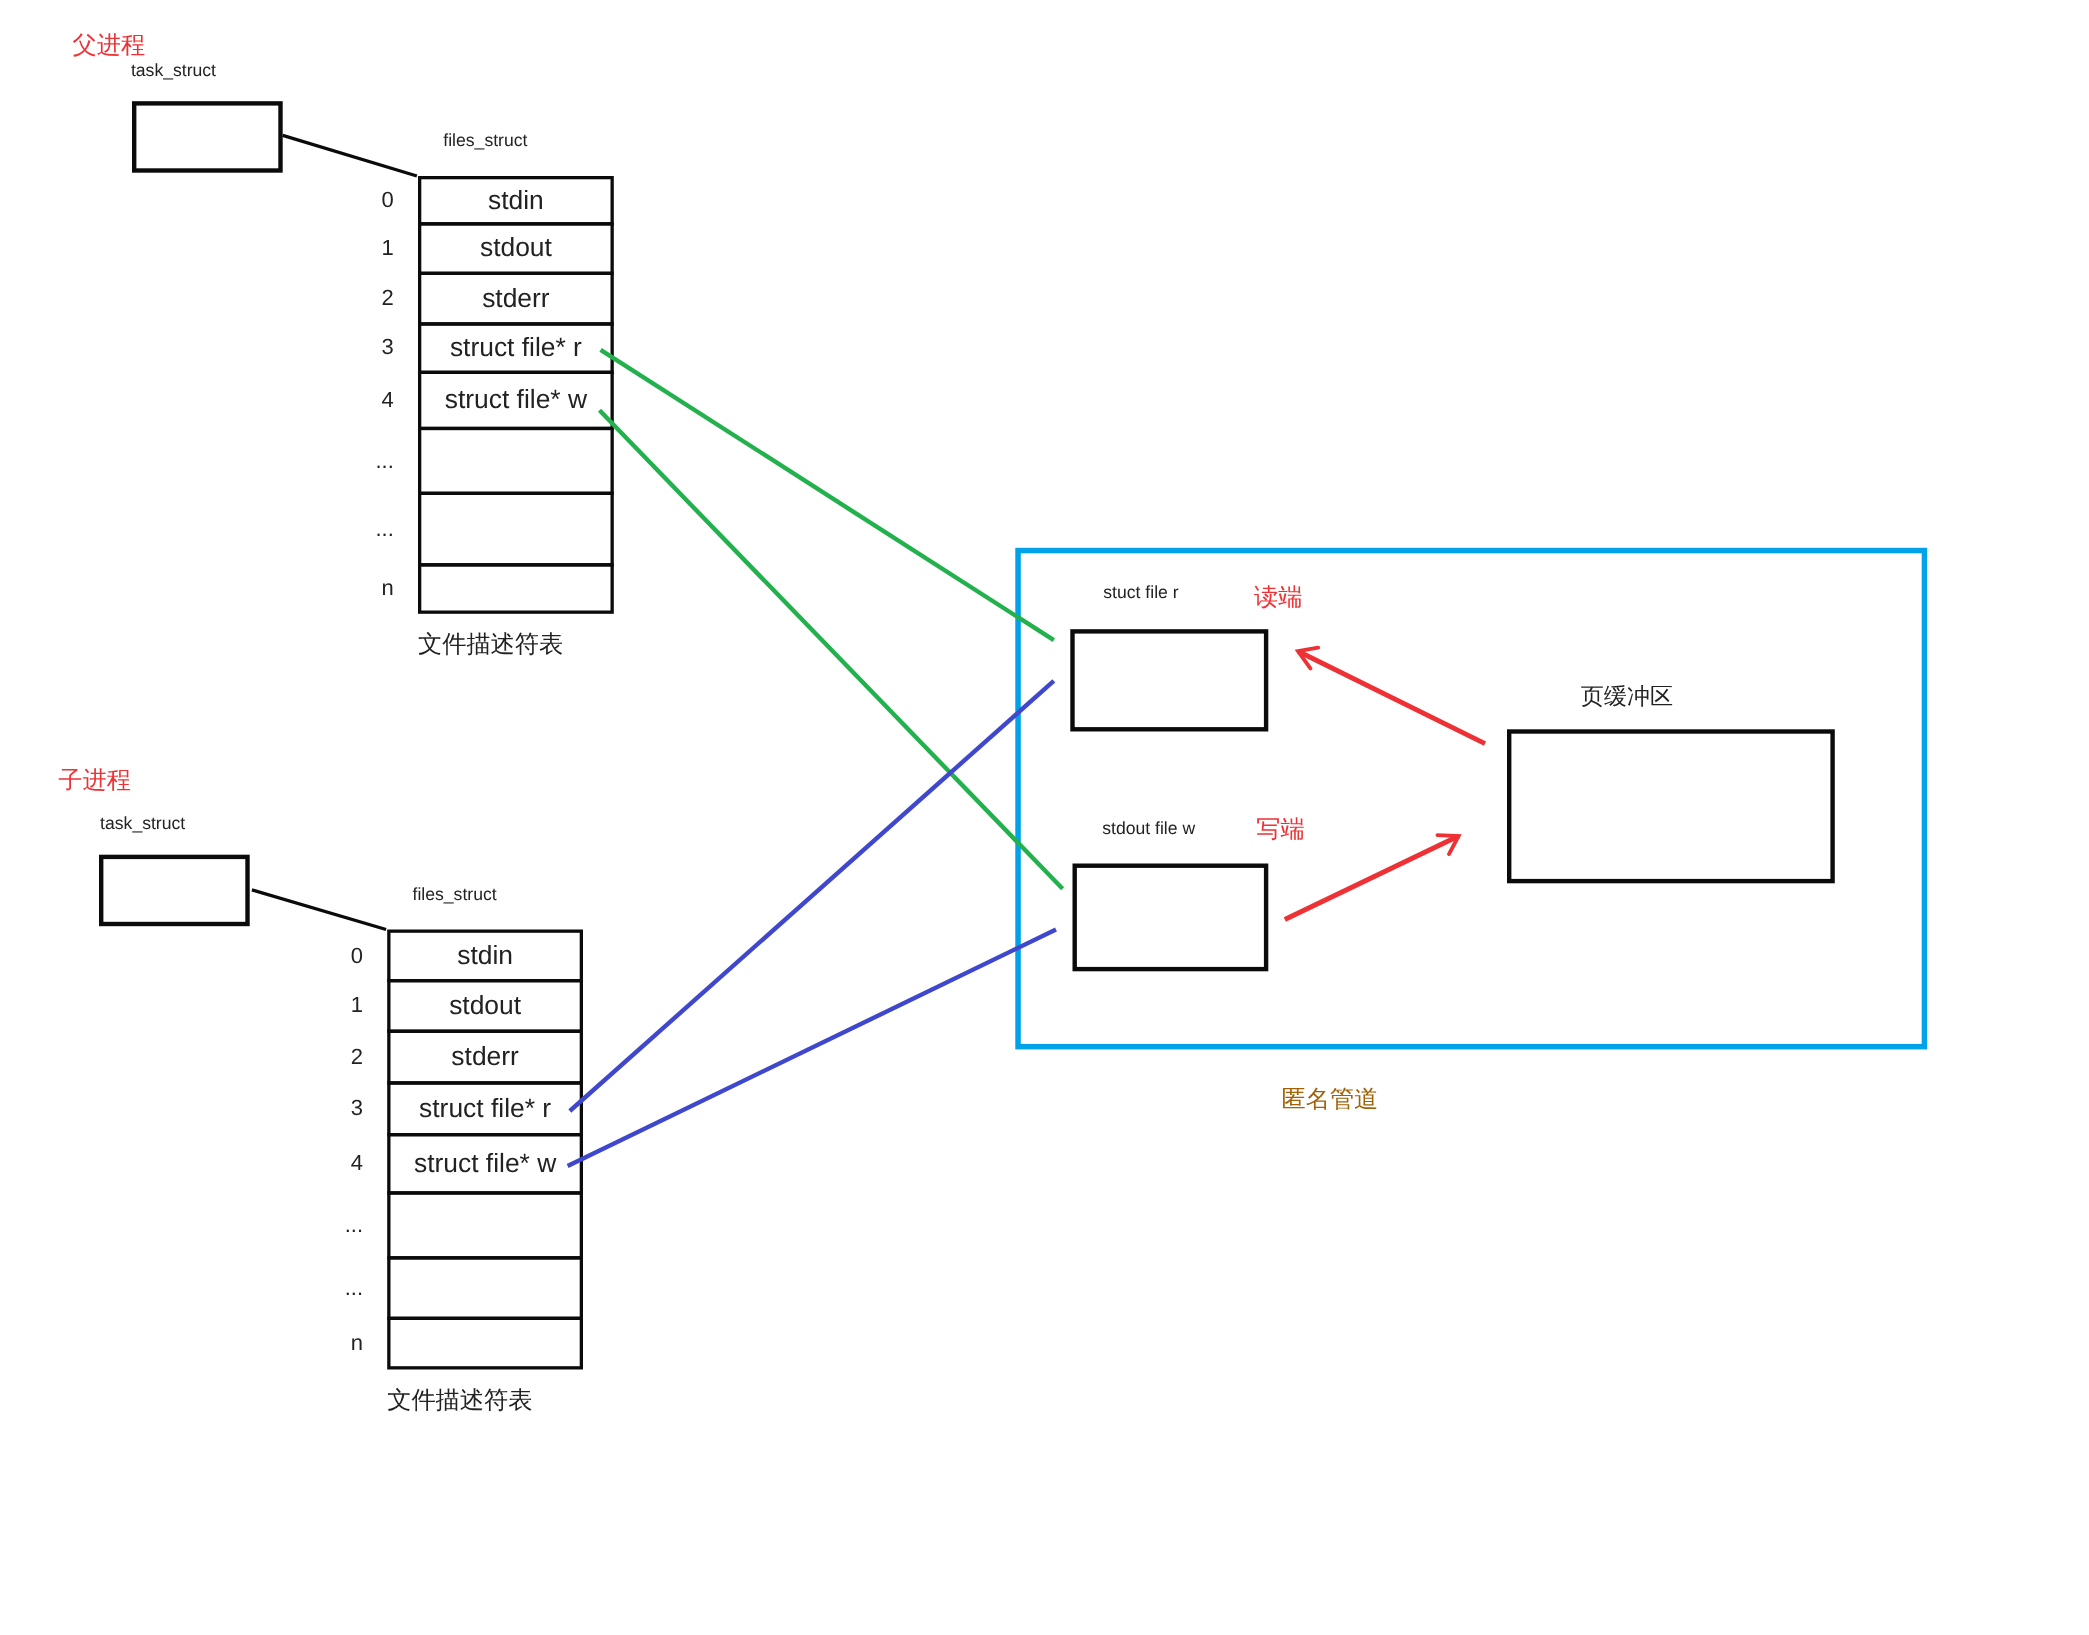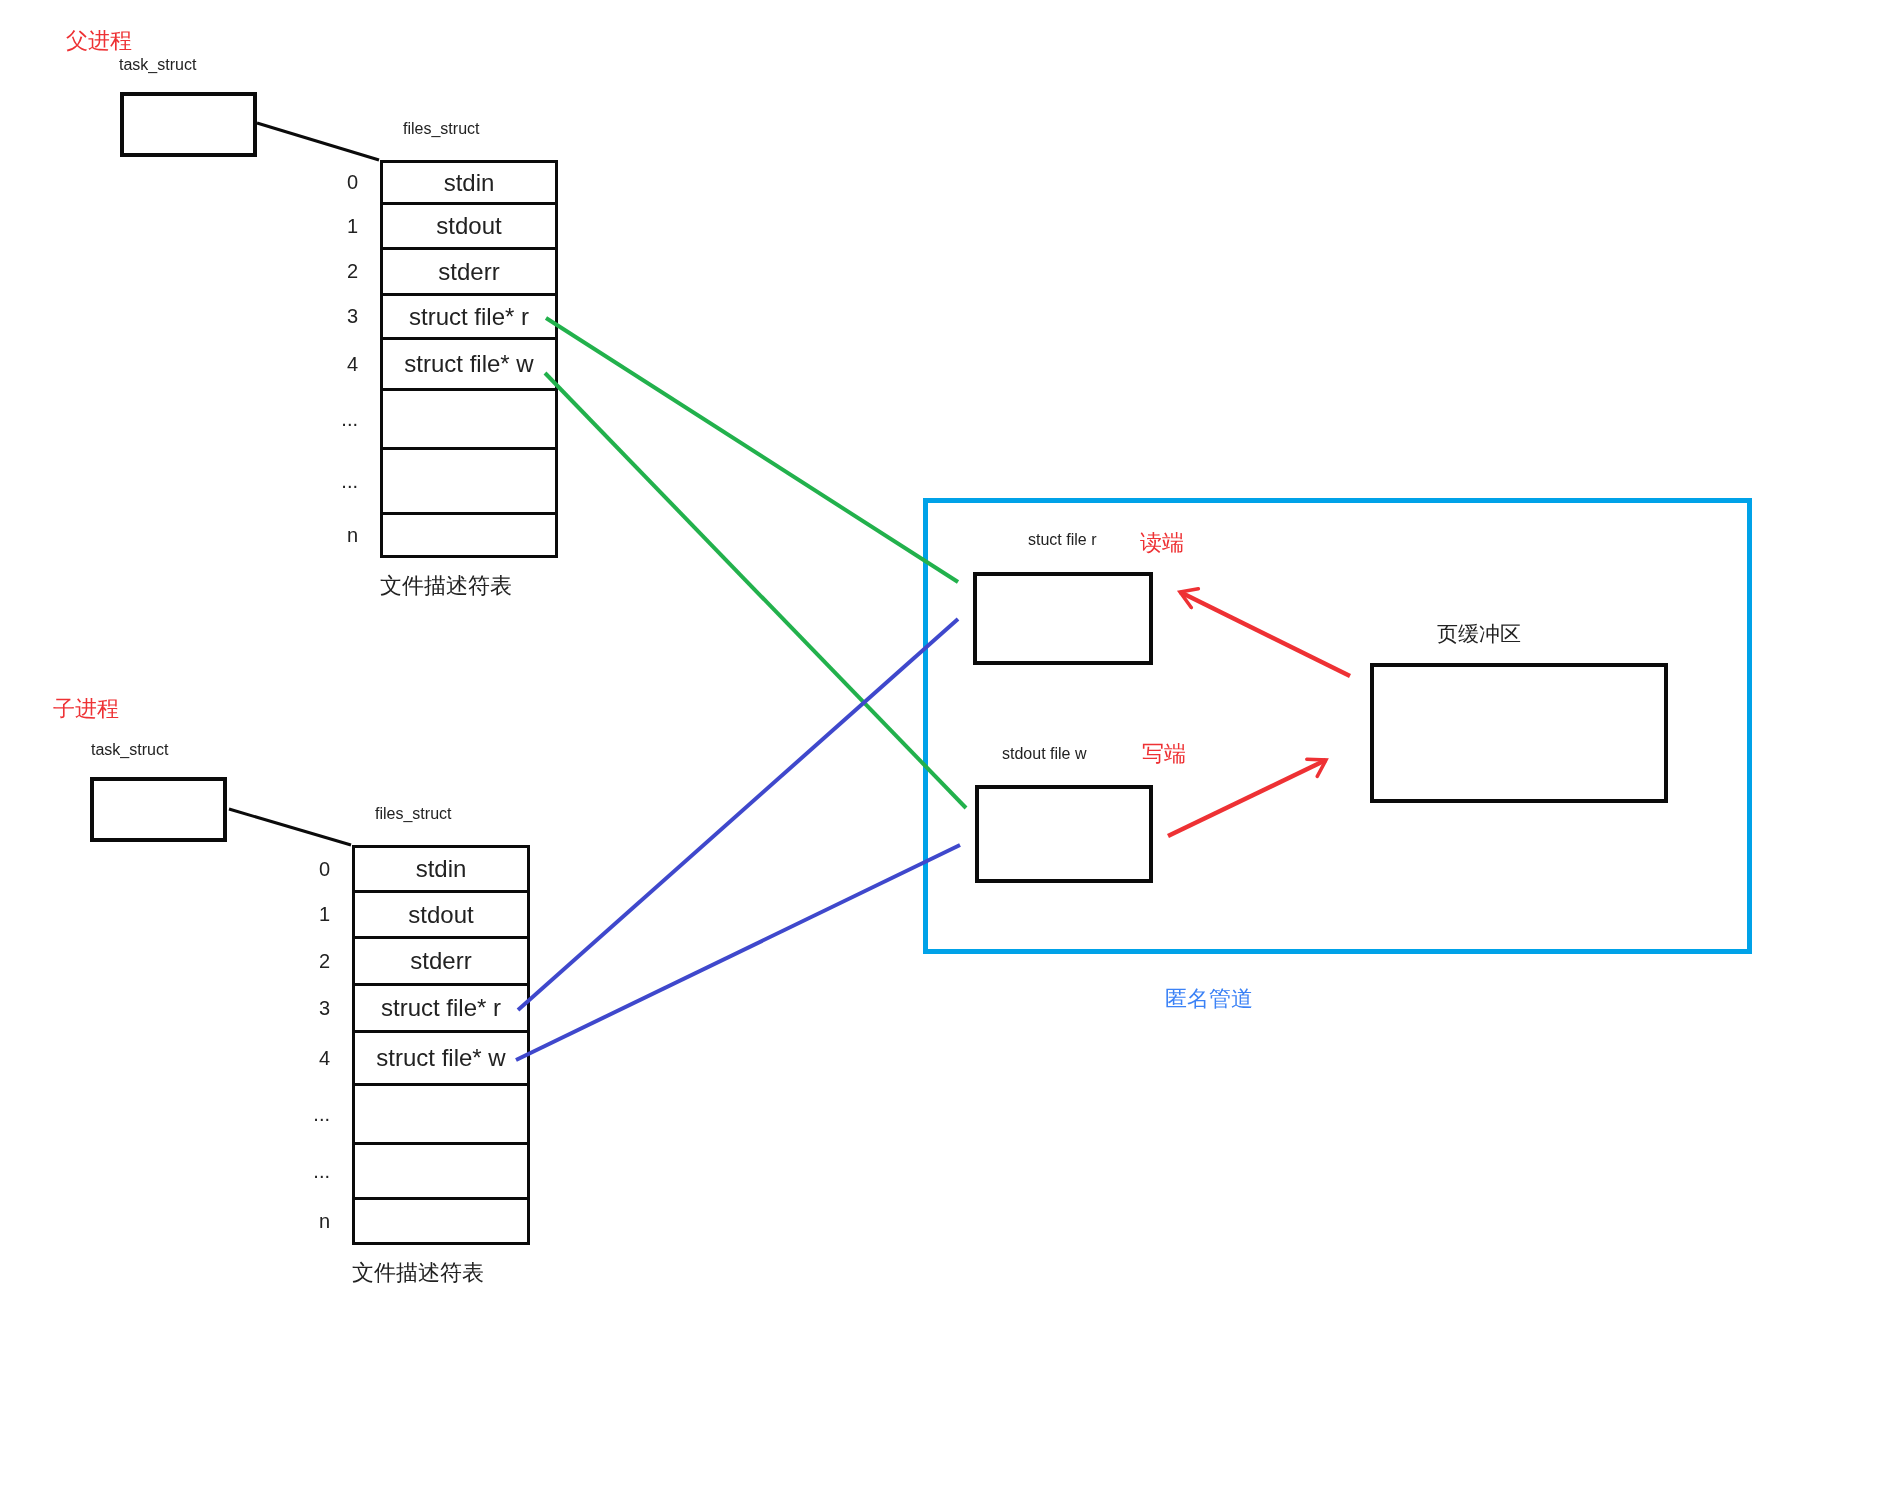--- a/index.html
+++ b/index.html
@@ -1,20 +1,20 @@
 <!DOCTYPE html>
 <html><head>
 <meta charset="utf-8">
 <style>
   html,body{margin:0;padding:0;background:#ffffff;}
   body{font-family:"Liberation Sans","DejaVu Sans",sans-serif;color:#222;}
   .canvas{position:relative;width:1899px;height:1486px;background:#fff;overflow:hidden;}
   .lbl{position:absolute;white-space:nowrap;line-height:1.25;}
   .lbl.red{color:#ee3134;}
-  .lbl.cyan{color:#3b82f6;}
+  .lbl.cyan{color:#a16207;}
   .f20{font-size:16px;}
   .f21{font-size:21px;}
   .f22{font-size:22px;}
   .box{position:absolute;border:4px solid #0b0b0b;background:transparent;box-sizing:border-box;}
   .pipe-box{position:absolute;border:5px solid #00a2e8;background:transparent;box-sizing:border-box;}
   .caption{position:absolute;}
   
   .fd-table{position:absolute;}
   .fd-row{display:flex;align-items:stretch;}
   .fd-row + .fd-row{margin-top:-3px;}
@@ -104,21 +104,21 @@
     </div>
     <div class="fd-row" style="height:48px">
       <span class="fd-index">n</span>
       <div class="fd-cell"></div>
     </div>
   </div>
   <div class="caption f22" style="left:352px;top:1258px;width:178px">文件描述符表</div>
 
   <div class="pipe-box" style="left:923px;top:498px;width:829px;height:456px"></div>
 
-  <div class="lbl f20" style="left:1028px;top:530px">stuct file r</div>
+  <div class="lbl f20" style="left:1003px;top:530px">stuct file r</div>
   <div class="lbl red f22" style="left:1140px;top:529px">读端</div>
   <div class="box" style="left:973px;top:572px;width:180px;height:93px"></div>
 
   <div class="lbl f20" style="left:1002px;top:744px">stdout file w</div>
   <div class="lbl red f22" style="left:1142px;top:740px">写端</div>
   <div class="box" style="left:975px;top:785px;width:178px;height:98px"></div>
 
   <div class="lbl f21" style="left:1437px;top:621px">页缓冲区</div>
   <div class="box" style="left:1370px;top:663px;width:298px;height:140px"></div>
 

